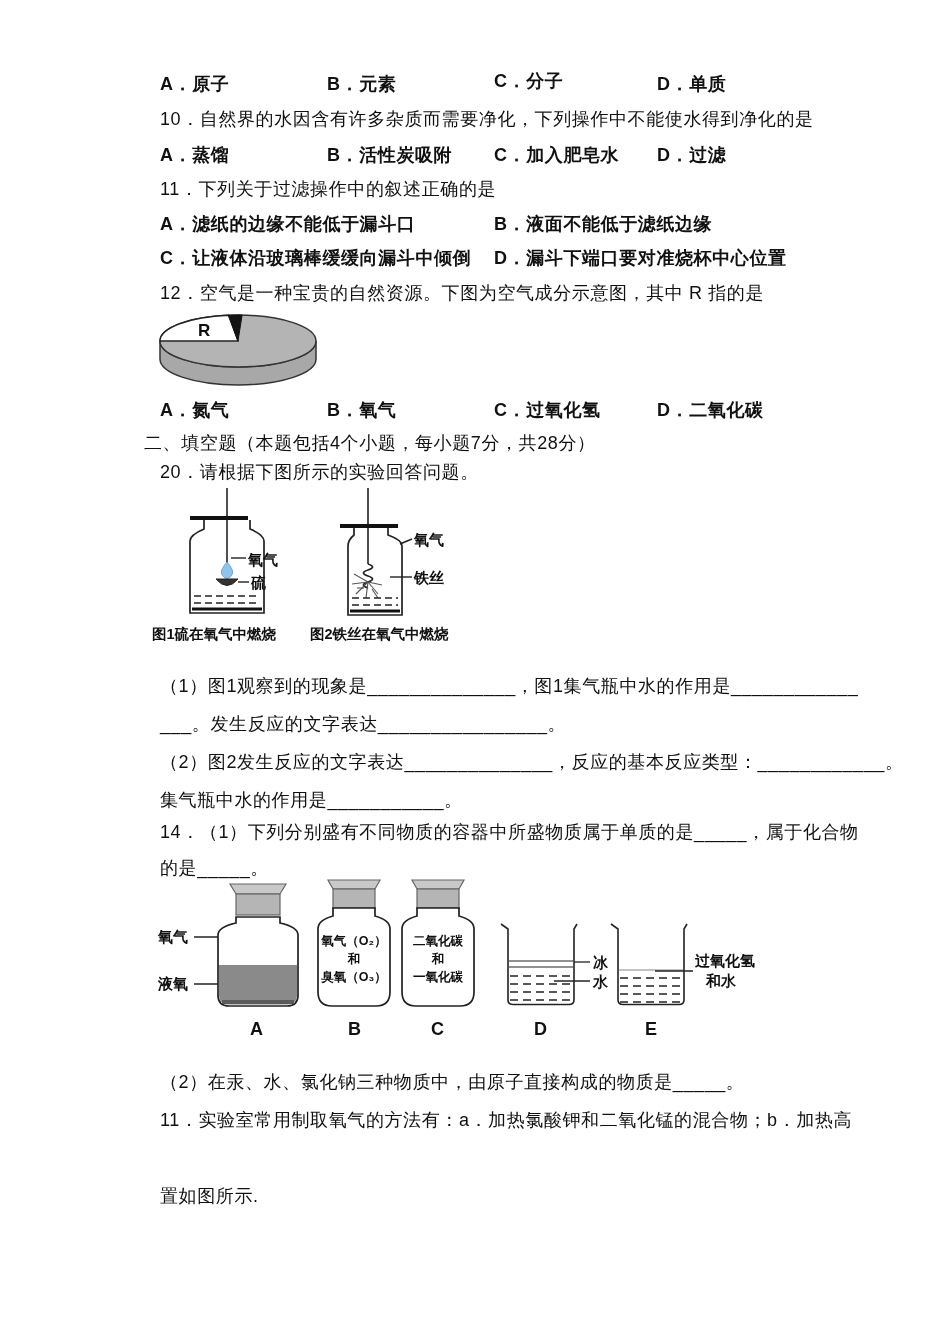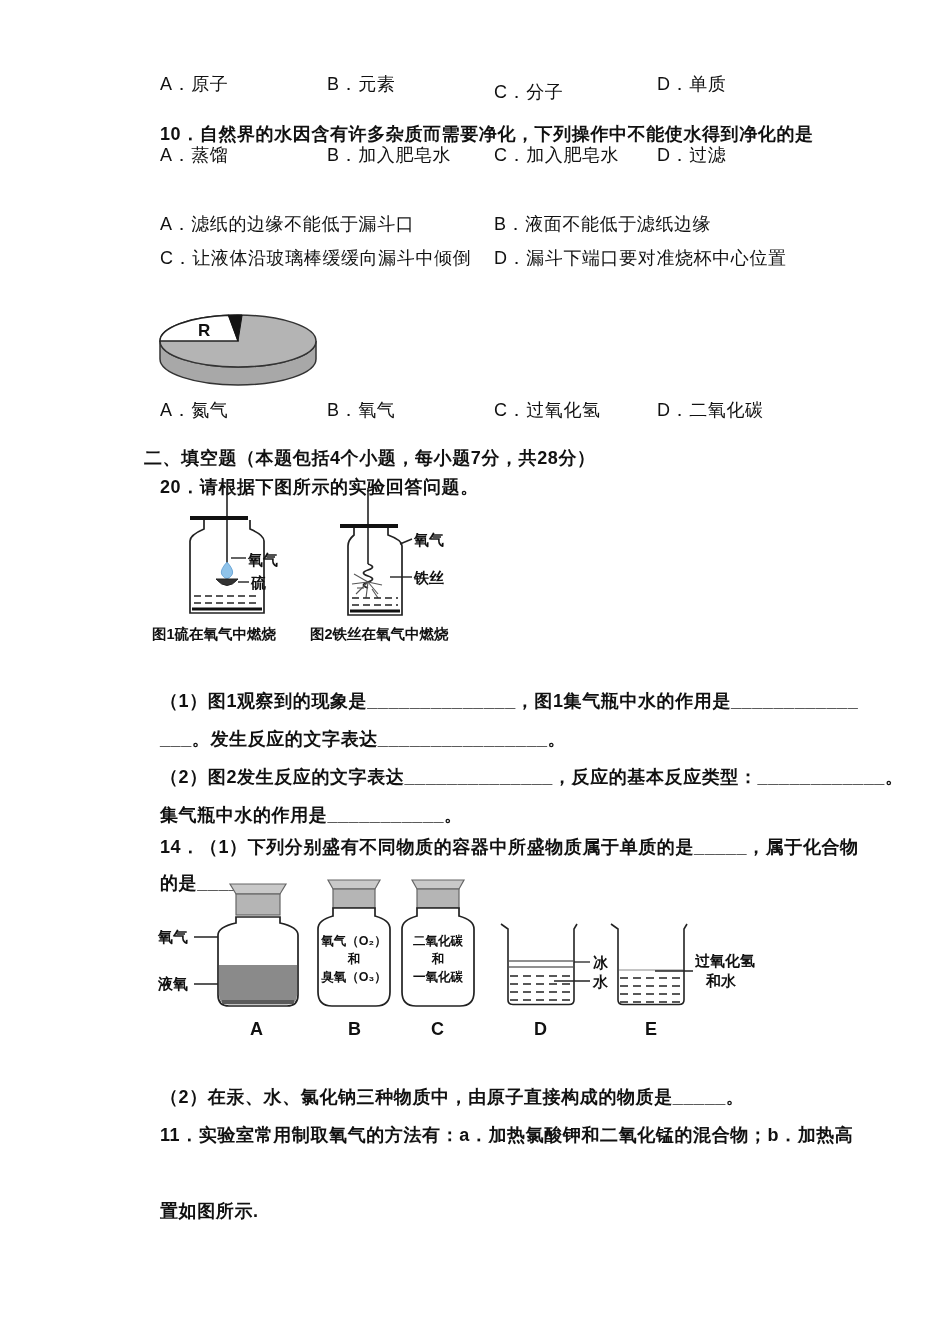--- a/index.html
+++ b/index.html
@@ -1,52 +1,54 @@
 <!DOCTYPE html>
 <html><head>
 <meta charset="utf-8">
 <style>
   html,body { margin:0; padding:0; background:#ffffff; }
   .page {
     position:relative; width:950px; height:1344px; background:#ffffff;
     font-family:"Liberation Sans", sans-serif; color:#111; overflow:hidden;
   }
   .tl {
-    position:absolute; font-size:18px; line-height:24px; font-weight:700;
-    letter-spacing:0.6px; white-space:pre; color:#111;margin-top:15px;
+    position:absolute; font-size:18px; line-height:24px; font-weight:400;
+    letter-spacing:0.6px; white-space:pre; color:#111;
   }
-  .opt { position:absolute; font-size:18px; font-weight:400; letter-spacing:0.6px; white-space:pre; }
+  .opt { position:absolute; font-size:18px; font-weight:700; letter-spacing:0.6px; white-space:pre; }
   svg text { font-family:"Liberation Sans", sans-serif; font-weight:700; fill:#111; }
   .fig { position:absolute; }
 </style>
 </head>
 <body>
 
 <div class="page">
 
   <div>
     <span class="opt" style="left:160px; top:72px">A．原子</span>
     <span class="opt" style="left:327px; top:72px">B．元素</span>
-    <span class="opt" style="left:494px; top:80px">C．分子</span>
+    <span class="opt" style="left:494px; top:69px">C．分子</span>
     <span class="opt" style="left:657px; top:72px">D．单质</span>
   </div>
 
   <div class="tl" style="left:160px; top:107px">10．自然界的水因含有许多杂质而需要净化，下列操作中不能使水得到净化的是</div>
   <div>
     <span class="opt" style="left:160px; top:143px">A．蒸馏</span>
-    <span class="opt" style="left:327px; top:143px">B．加入肥皂水</span>
+    <span class="opt" style="left:327px; top:143px">B．活性炭吸附</span>
     <span class="opt" style="left:494px; top:143px">C．加入肥皂水</span>
     <span class="opt" style="left:657px; top:143px">D．过滤</span>
   </div>
 
+  <div class="tl" style="left:160px; top:177px">11．下列关于过滤操作中的叙述正确的是</div>
   <span class="opt" style="left:494px; top:212px">B．液面不能低于滤纸边缘</span>
   <span class="opt" style="left:160px; top:212px">A．滤纸的边缘不能低于漏斗口</span>
   <span class="opt" style="left:160px; top:246px">C．让液体沿玻璃棒缓缓向漏斗中倾倒</span>
   <span class="opt" style="left:494px; top:246px">D．漏斗下端口要对准烧杯中心位置</span>
 
+  <div class="tl" style="left:160px; top:281px">12．空气是一种宝贵的自然资源。下图为空气成分示意图，其中 R 指的是</div>
 
   <svg class="fig" style="left:156px; top:303px" width="172" height="86" viewBox="0 0 172 86">
     <path d="M4,38 L4,56 A78,26 0 0 0 160,56 L160,38 A78,26 0 0 1 4,38 Z" fill="#a8a8a8" stroke="#333" stroke-width="1.5"></path>
     <ellipse cx="82" cy="38" rx="78" ry="26" fill="#b4b4b4" stroke="#333" stroke-width="1.5"></ellipse>
     <path d="M82,38 L4,38 A78,26 0 0 1 72.5,12.2 Z" fill="#ffffff" stroke="#222" stroke-width="1.4"></path>
     <path d="M82,38 L72.5,12.2 A78,26 0 0 1 86.1,12.05 Z" fill="#141414" stroke="#141414" stroke-width="1"></path>
     <text x="42" y="33" font-size="17" font-family="Liberation Serif, serif">R</text>
   </svg>
 
   <div>

